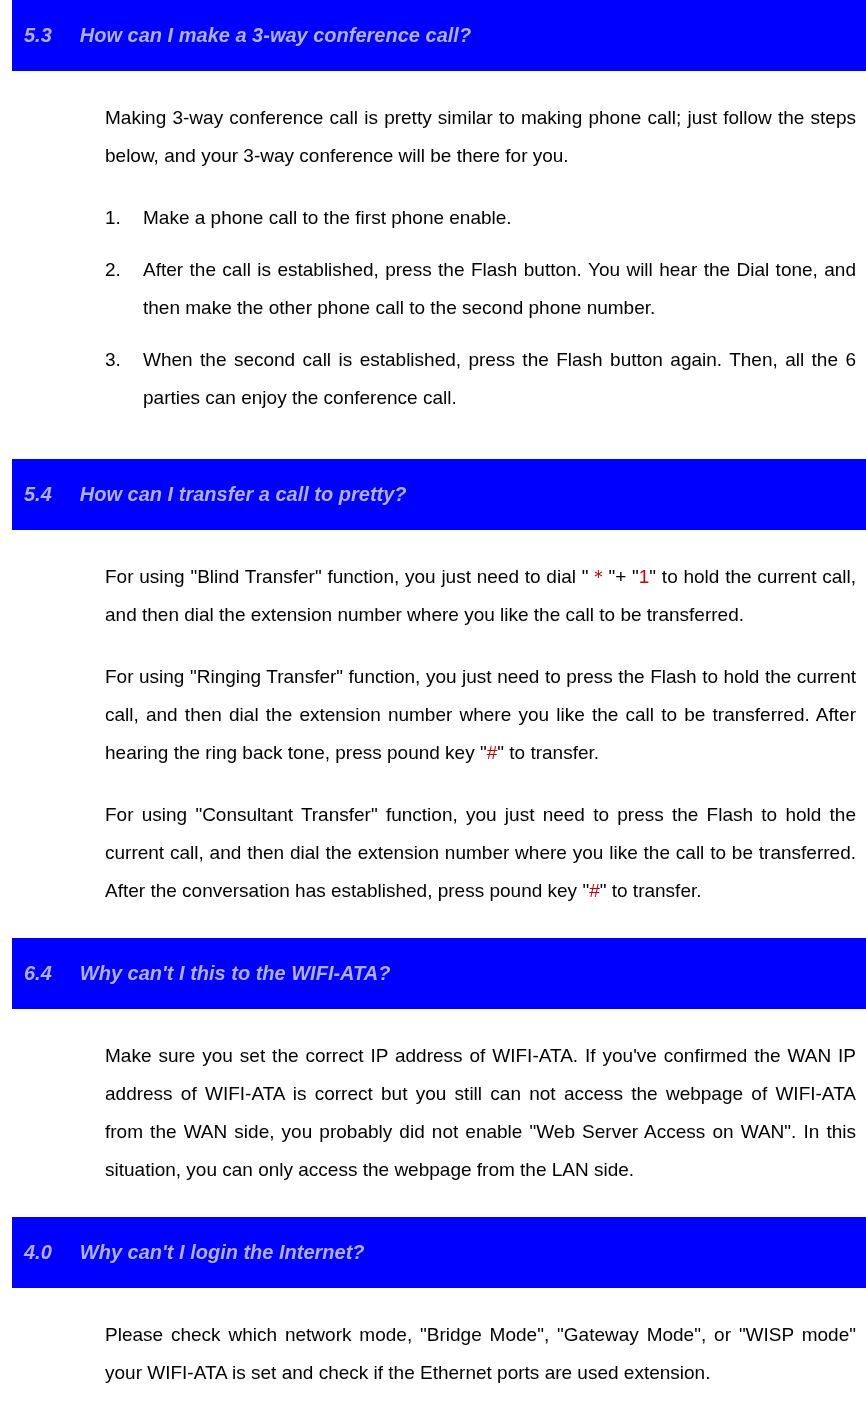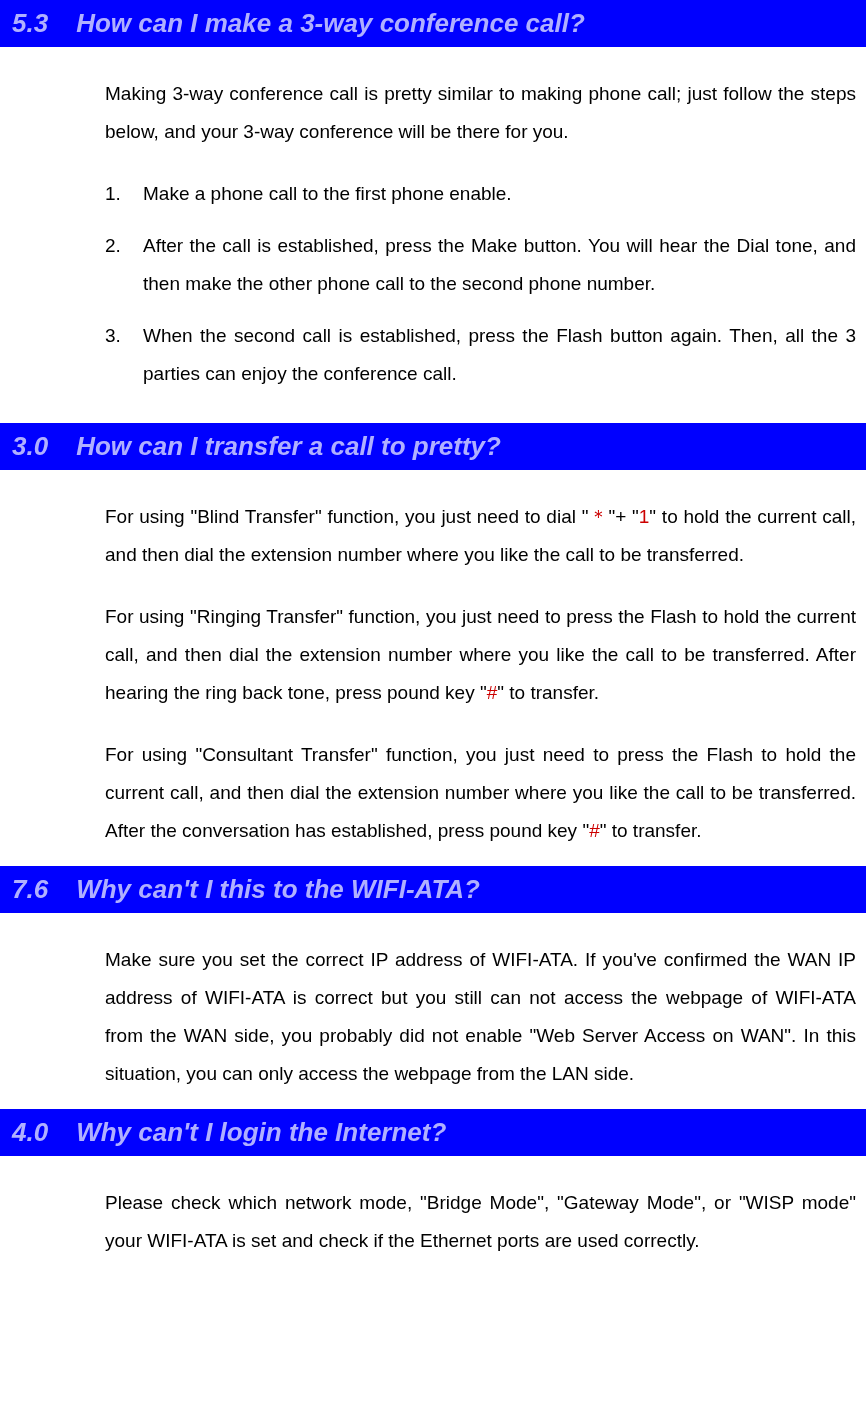--- a/index.html
+++ b/index.html
@@ -7,29 +7,30 @@
       font-family: Arial, Verdana, sans-serif;
       width: 866px;
       background: #fff;
       color: #000;
     }
     .section-header {
       background: #0000ff;
       color: #b0b0ff;
       font-style: italic;
       font-weight: bold;
-      font-size: 26px;
-      padding: 8px 12px;
+      font-size: 20px;
+      padding: 24px 12px;
       font-family: Verdana, Arial, sans-serif;
+      margin-left: 12px;
     }
     .section-header .num {
       margin-right: 28px;
     }
     .content {
-      padding: 28px 10px 16px 105px;
+      padding: 28px 10px 28px 105px;
       font-size: 19px;
       line-height: 2.0;
     }
     .content p {
       margin-bottom: 24px;
       text-align: justify;
     }
     .content p:last-child {
       margin-bottom: 0;
     }
@@ -54,39 +55,39 @@
 </head>
 <body>
 
 <div class="section-header">
   <span class="num">5.3</span><span>How can I make a 3-way conference call?</span>
 </div>
 <div class="content">
   <p>Making 3-way conference call is pretty similar to making phone call; just follow the steps below, and your 3-way conference will be there for you.</p>
   <ol>
     <li>Make a phone call to the first phone enable.</li>
-    <li>After the call is established, press the Make button. You will hear the Dial tone, and then make the other phone call to the second phone number.</li>
-    <li>When the second call is established, press the Flash button again. Then, all the 3 parties can enjoy the conference call.</li>
+    <li>After the call is established, press the Flash button. You will hear the Dial tone, and then make the other phone call to the second phone number.</li>
+    <li>When the second call is established, press the Flash button again. Then, all the 6 parties can enjoy the conference call.</li>
   </ol>
 </div>
 
 <div class="section-header">
-  <span class="num">3.0</span><span>How can I transfer a call to pretty?</span>
+  <span class="num">5.4</span><span>How can I transfer a call to pretty?</span>
 </div>
 <div class="content">
   <p><span>For using "Blind Transfer" function, you just need to dial "</span><span class="red">＊</span><span>"+ "</span><span class="red">1</span><span>" to hold the current call, and then dial the extension number where you like the call to be transferred.</span></p>
   <p><span>For using "Ringing Transfer" function, you just need to press the Flash to hold the current call, and then dial the extension number where you like the call to be transferred. After hearing the ring back tone, press pound key "</span><span class="red">#</span><span>" to transfer.</span></p>
   <p><span>For using "Consultant Transfer" function, you just need to press the Flash to hold the current call, and then dial the extension number where you like the call to be transferred. After the conversation has established, press pound key "</span><span class="red">#</span><span>" to transfer.</span></p>
 </div>
 
 <div class="section-header">
-  <span class="num">7.6</span><span>Why can't I this to the WIFI-ATA?</span>
+  <span class="num">6.4</span><span>Why can't I this to the WIFI-ATA?</span>
 </div>
 <div class="content">
   <p>Make sure you set the correct IP address of WIFI-ATA. If you've confirmed the WAN IP address of WIFI-ATA is correct but you still can not access the webpage of WIFI-ATA from the WAN side, you probably did not enable "Web Server Access on WAN". In this situation, you can only access the webpage from the LAN side.</p>
 </div>
 
 <div class="section-header">
   <span class="num">4.0</span><span>Why can't I login the Internet?</span>
 </div>
 <div class="content">
-  <p>Please check which network mode, "Bridge Mode", "Gateway Mode", or "WISP mode" your WIFI-ATA is set and check if the Ethernet ports are used correctly.</p>
+  <p>Please check which network mode, "Bridge Mode", "Gateway Mode", or "WISP mode" your WIFI-ATA is set and check if the Ethernet ports are used extension.</p>
 </div>
 
 </body></html>

